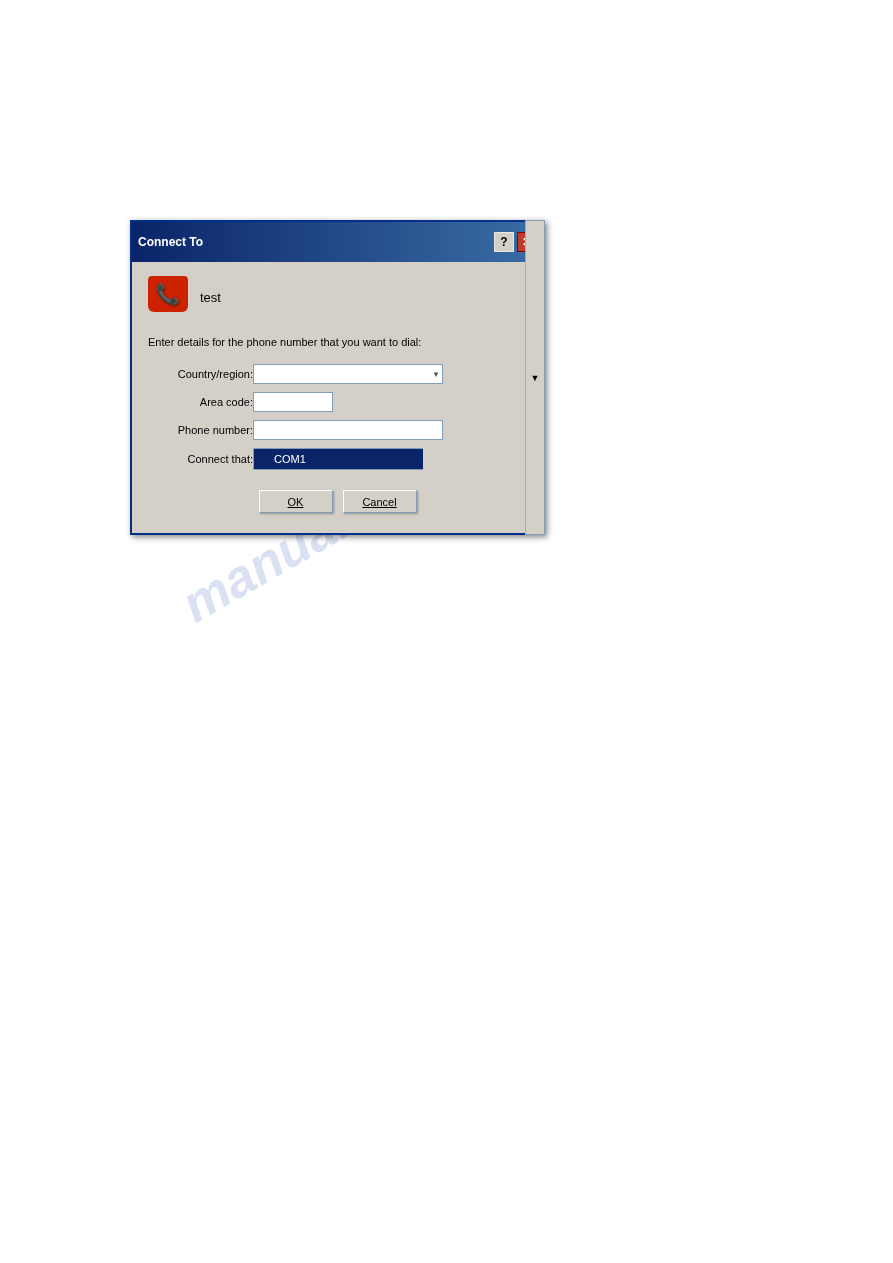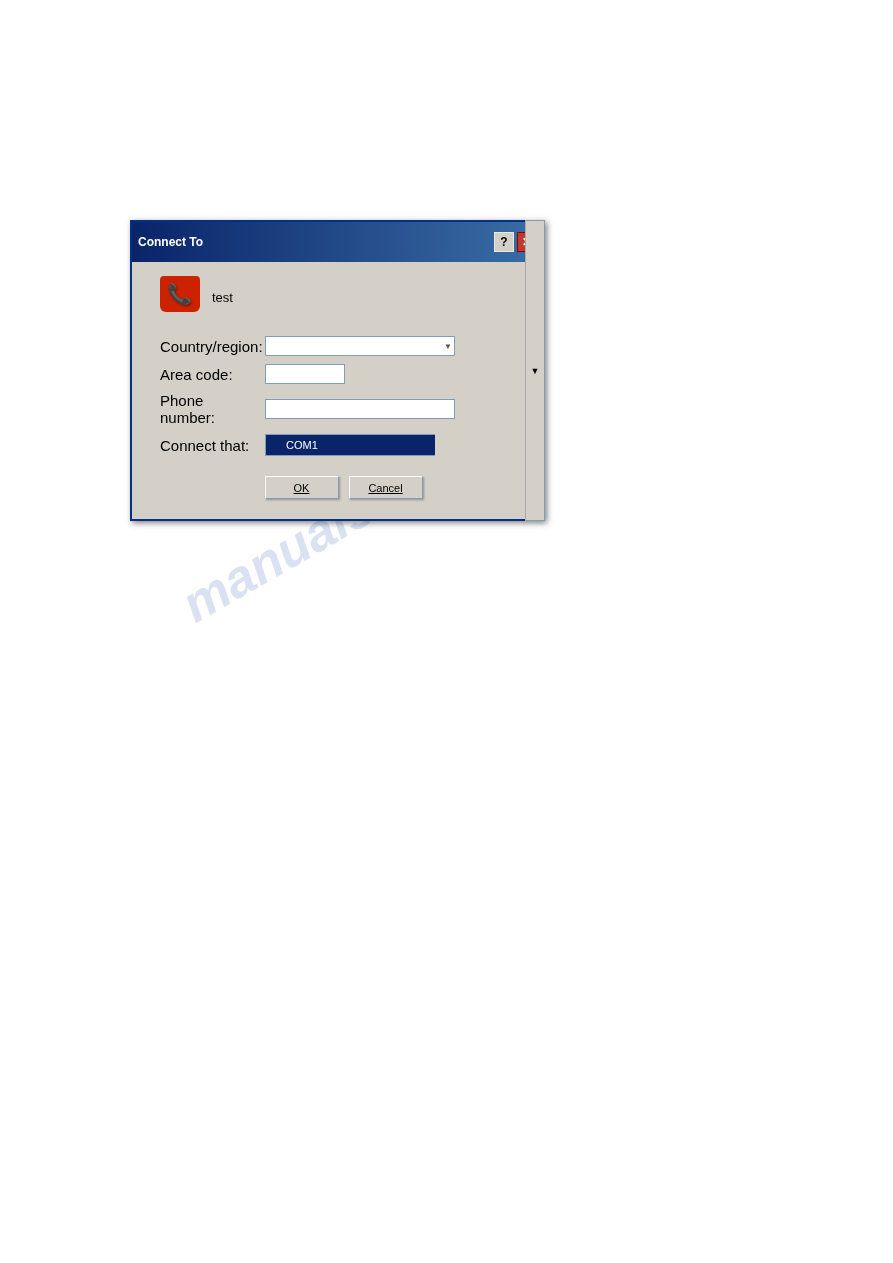--- a/index.html
+++ b/index.html
@@ -95,21 +95,20 @@
     .title-btn-close {
       background: #c0392b;
       color: #ffffff;
       font-size: 12px;
       border: 1px solid #8b0000;
     }
 
     
     .dialog-content {
       padding: 14px 16px 14px 16px;
-      margin-left: 12px;
     }
 
     
     .icon-row {
       display: flex;
       align-items: center;
       gap: 10px;
       margin-bottom: 18px;
     }
 
@@ -152,22 +151,22 @@
 
     
     .form-row {
       display: flex;
       align-items: center;
       margin-bottom: 8px;
     }
 
     .form-label {
       width: 105px;
-      padding-right: 8px;
-      font-size: 15px;
+      text-align: right;
+      font-size: 11px;
       color: #000;
       flex-shrink: 0;
     }
 
     
     .form-input {
       height: 20px;
       border: 1px solid #7f9db9;
       background: #ffffff;
       font-size: 11px;
@@ -290,20 +289,21 @@
 
     <div class="dialog-content">
 
       <div class="icon-row">
         <div class="phone-icon">
           <div class="phone-icon-inner"></div>
         </div>
         <span class="icon-label">test</span>
       </div>
 
+      <div class="description-text">Enter details for the phone number that you want to dial:</div>
 
       <div class="form-row">
         <label class="form-label">Country/region:</label>
         <div class="select-wrapper">
           <select class="select-country">
             <option value=""></option>
           </select>
         </div>
       </div>
 

